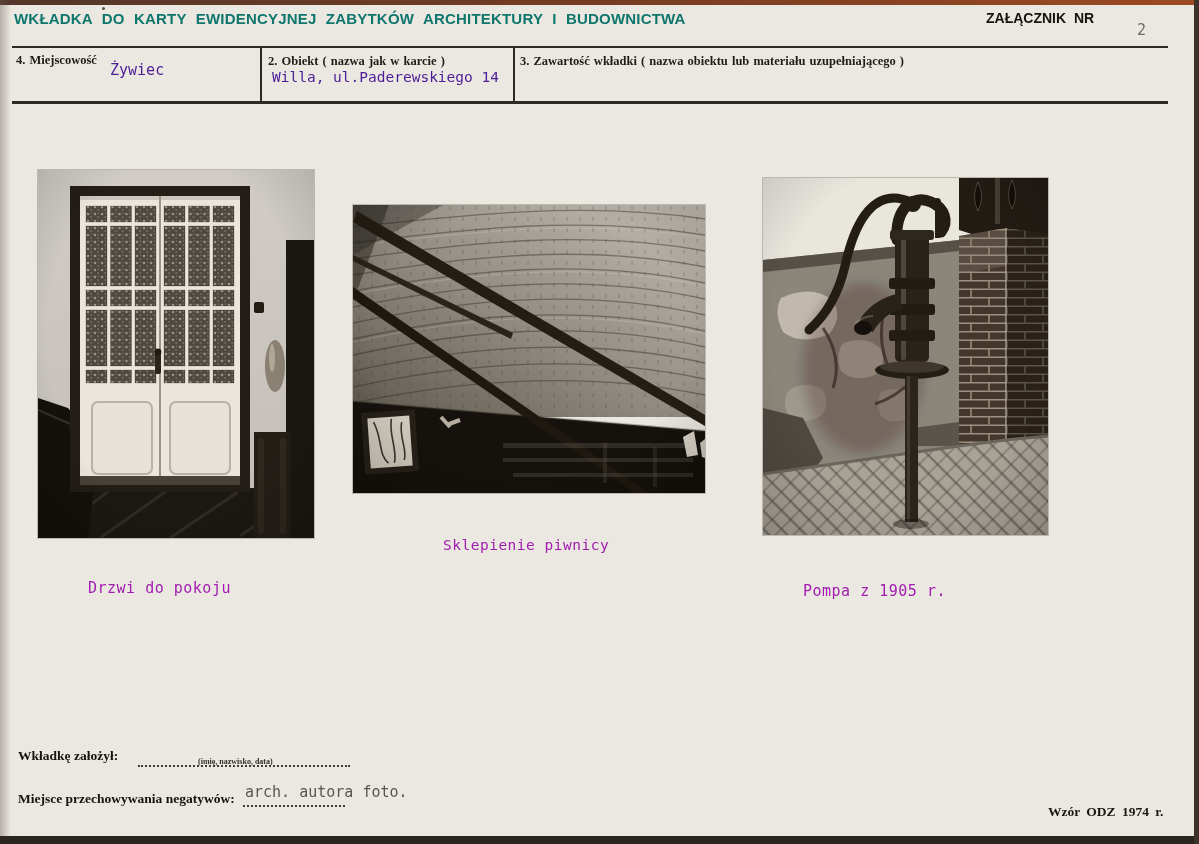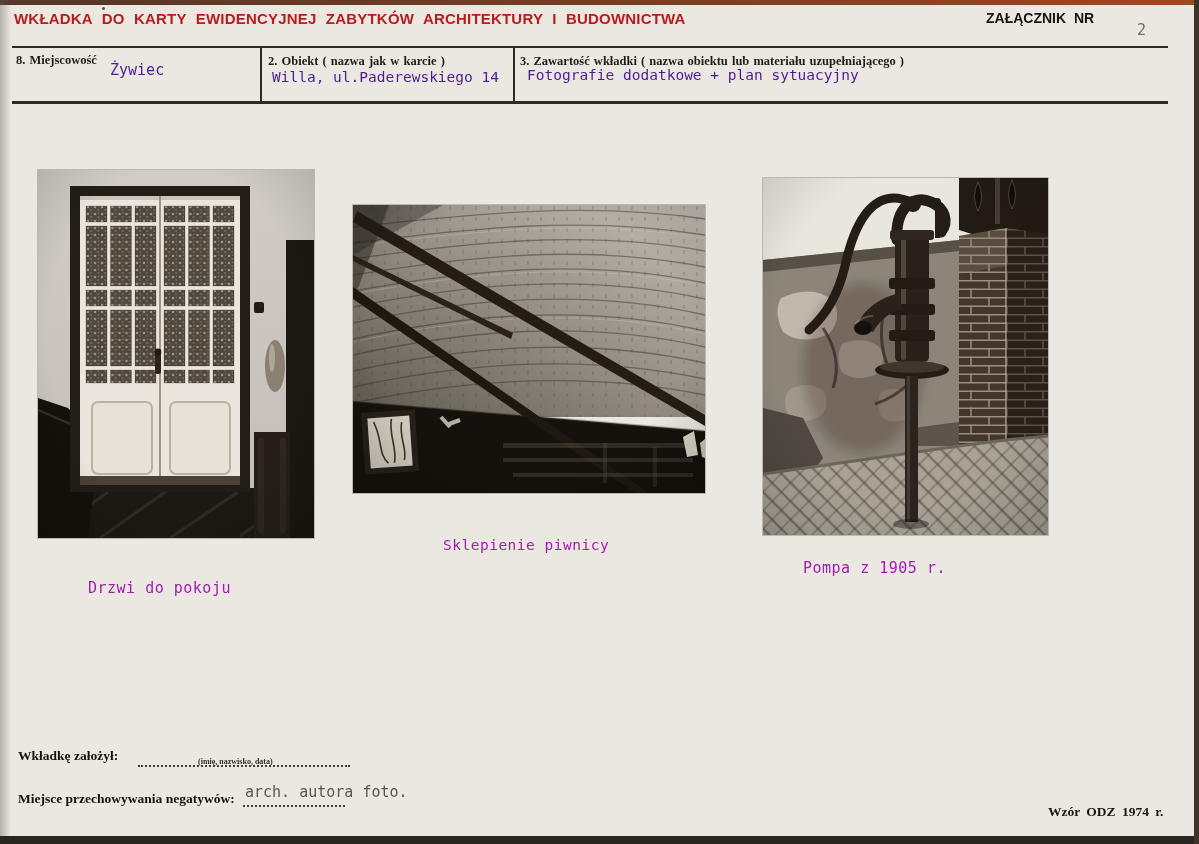--- a/index.html
+++ b/index.html
@@ -9,21 +9,21 @@
   .edge-top{position:absolute;left:0;top:0;width:100%;height:5px;
             background:linear-gradient(90deg,#53362a 0%,#7a3d22 55%,#9c4a22 100%);}
   .edge-bottom{position:absolute;left:0;bottom:0;width:100%;height:8px;background:#2a251f;}
   .edge-right{position:absolute;right:0;top:0;bottom:0;width:5px;background:#3c332a;}
   .edge-left{position:absolute;left:0;top:0;bottom:0;width:11px;
              background:linear-gradient(90deg,rgba(95,85,72,.38),rgba(95,85,72,0));}
   .speck{position:absolute;left:102px;top:7px;width:3px;height:3px;border-radius:50%;background:#55504a;}
 
   
   .title{position:absolute;left:14px;top:10px;font-family:"Liberation Sans",sans-serif;
-         font-weight:bold;font-size:15px;letter-spacing:.2px;word-spacing:5px;color:#b91c1c;}
+         font-weight:bold;font-size:15px;letter-spacing:.2px;word-spacing:5px;color:#0f766e;}
   .attach-label{position:absolute;left:986px;top:10px;font-family:"Liberation Sans",sans-serif;
          font-weight:bold;font-size:14px;word-spacing:4px;color:#17140f;}
   .attach-num{position:absolute;left:1137px;top:21px;font-family:"DejaVu Sans Mono",monospace;
          font-size:15px;color:#6f6b62;}
 
   
   .hline{position:absolute;left:12px;width:1156px;height:2px;background:#2d2923;}
   .vline{position:absolute;top:48px;height:53px;width:2px;background:#2d2923;}
 
   
@@ -53,28 +53,27 @@
 
   <div class="title">WKŁADKA DO KARTY EWIDENCYJNEJ ZABYTKÓW ARCHITEKTURY I BUDOWNICTWA</div>
   <div class="attach-label">ZAŁĄCZNIK NR</div>
   <div class="attach-num">2</div>
 
   <div class="hline" style="top:46px"></div>
   <div class="hline" style="top:101px;height:3px"></div>
   <div class="vline" style="left:260px"></div>
   <div class="vline" style="left:513px"></div>
 
-  <div class="flabel" style="left:16px;top:53px">8. Miejscowość</div>
+  <div class="flabel" style="left:16px;top:53px">4. Miejscowość</div>
   <div class="typed" style="left:110px;top:61px;font-size:15px">Żywiec</div>
 
   <div class="flabel" style="left:268px;top:54px">2. Obiekt ( nazwa jak w karcie )</div>
   <div class="typed" style="left:272px;top:69px;font-size:14.5px">Willa, ul.Paderewskiego 14</div>
 
   <div class="flabel" style="left:520px;top:54px">3. Zawartość wkładki ( nazwa obiektu lub materiału uzupełniającego )</div>
-  <div class="typed" style="left:527px;top:67px;font-size:14.5px">Fotografie dodatkowe + plan sytuacyjny</div>
 
   <div class="photo" style="left:38px;top:170px">
     <svg width="276" height="368" viewBox="0 0 276 368">
       <defs>
         <linearGradient id="d-wg" x1="0" y1="0" x2="0" y2="1">
           <stop offset="0" stop-color="#d1cdc6"></stop>
             <stop offset="1" stop-color="#c2beb7"></stop>
         </linearGradient>
         <pattern id="d-lace" width="7" height="7" patternUnits="userSpaceOnUse">
           <rect width="7" height="7" fill="#4f483f"></rect>
@@ -289,21 +288,21 @@
       <path d="M92 146 q8 -8 18 -8" stroke="rgba(200,190,170,.3)" stroke-width="2" fill="none"></path>
       <ellipse cx="149" cy="192" rx="37" ry="9" fill="#241d16"></ellipse>
       <ellipse cx="149" cy="189" rx="32" ry="6" fill="rgba(125,115,98,.3)"></ellipse>
       <rect x="142" y="198" width="13" height="146" fill="#2b241c"></rect>
       <rect x="144" y="198" width="3" height="146" fill="rgba(205,195,175,.15)"></rect>
       <ellipse cx="148" cy="346" rx="18" ry="5" fill="rgba(20,16,12,.4)"></ellipse>
 
       <rect width="285" height="357" fill="url(#p-vin)"></rect>
     </svg>
   </div>
-  <div class="caption" style="left:803px;top:531px">Pompa z 1905 r.</div>
+  <div class="caption" style="left:803px;top:554px">Pompa z 1905 r.</div>
 
   <div class="f-label" style="left:18px;top:748px">Wkładkę założył:</div>
   <div class="dots" style="left:138px;top:752px;width:212px"></div>
   <div class="hint" style="left:198px;top:757px">(imię, nazwisko, data)</div>
 
   <div class="typed" style="left:245px;top:783px;font-size:15px;color:#5a564e">arch. autora foto.</div>
   <div class="f-label" style="left:18px;top:791px">Miejsce przechowywania negatywów:</div>
   <div class="dots" style="left:243px;top:792px;width:102px"></div>
 
   <div class="model" style="left:1048px;top:804px">Wzór ODZ 1974 r.</div>

